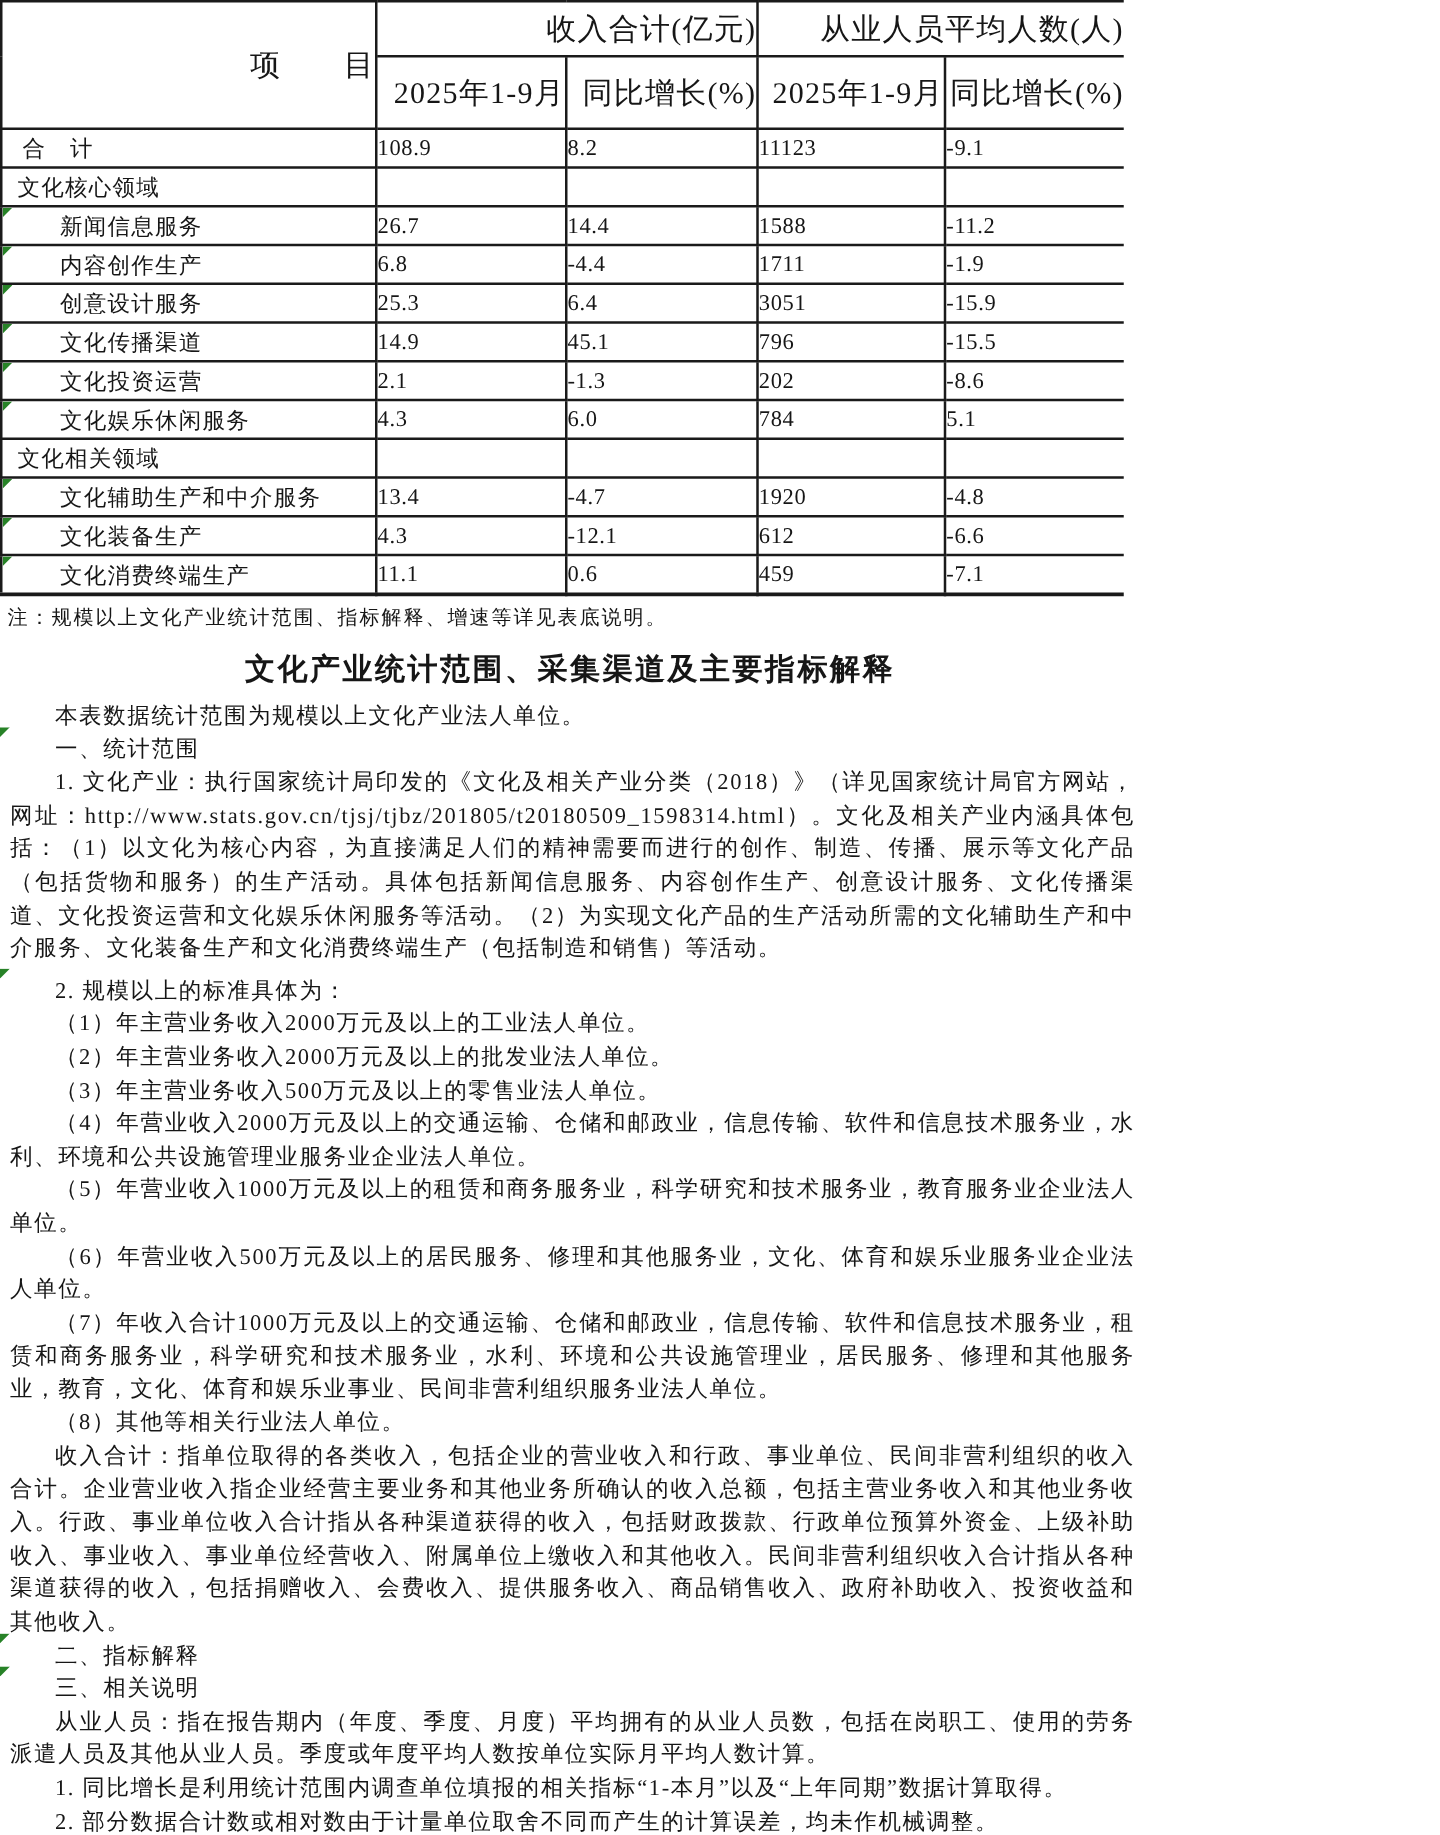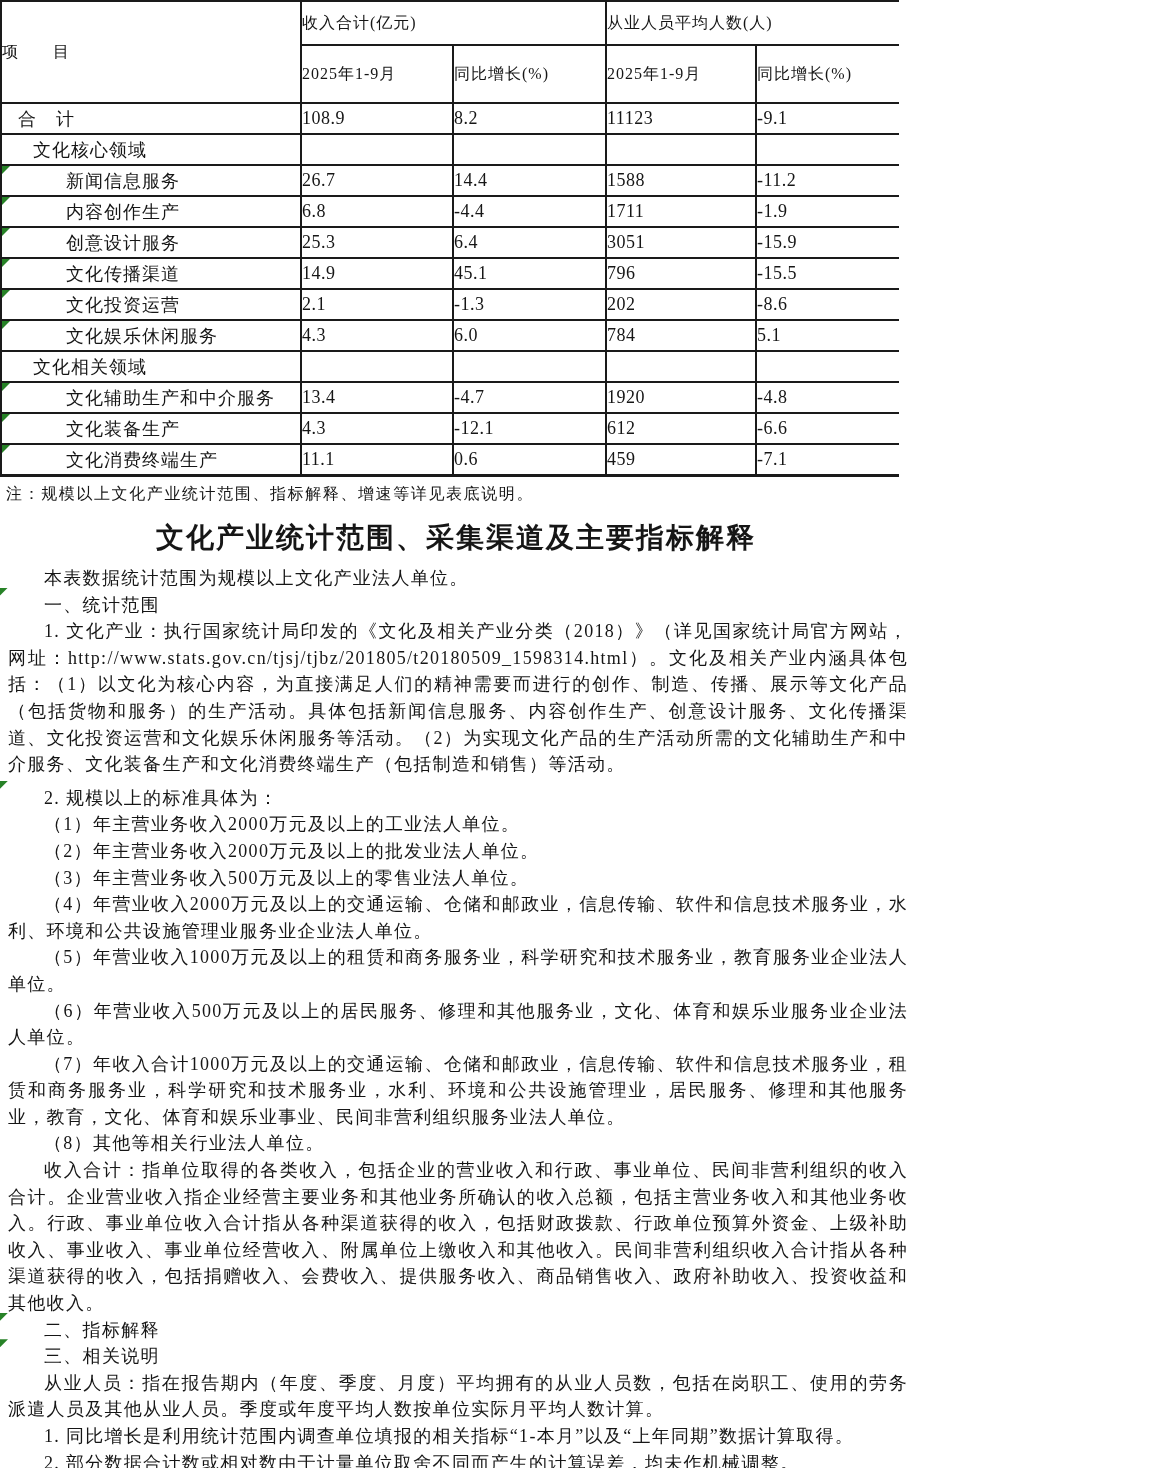--- a/index.html
+++ b/index.html
@@ -13,41 +13,41 @@
   table.stats{
     border-collapse:collapse;table-layout:fixed;width:898px;
     border-left:2px solid #1a1a1a;border-top:2px solid #1a1a1a;
     border-bottom:3px solid #1a1a1a;
   }
   table.stats th, table.stats td{
     border:2px solid #1a1a1a;font-weight:normal;padding:0;
     overflow:hidden;white-space:nowrap;
   }
   table.stats tr > *:last-child{border-right:none;}
-  table.stats thead th{text-align:left;vertical-align:middle;font-size:16px;letter-spacing:1px;}
+  table.stats thead th{text-align:right;vertical-align:middle;font-size:24px;letter-spacing:1px;}
   .hr1{height:44px;}
   .hr2{height:58px;}
   table.stats tbody td{height:29px;font-size:18px;vertical-align:middle;}
   td.lbl{position:relative;text-align:left;letter-spacing:1px;}
   td.lbl.ind0{padding-left:16px;}
-  td.lbl.ind1{padding-left:31px;}
-  td.lbl.ind2{padding-left:64px;}
+  td.lbl.ind1{padding-left:12px;}
+  td.lbl.ind2{padding-left:46px;}
   td.num{text-align:left;padding-right:18px;letter-spacing:0.5px;}
   .corner-flag{
     position:absolute;top:0;left:0;width:8px;height:8px;
     background:#278227;clip-path:polygon(0 0,100% 0,0 100%);
   }
 
   
   .note{margin:7px 0 0 6px;font-size:16px;letter-spacing:1.6px;}
 
   
   .doc-title{
     width:912px;margin:14px 0 8px 0;text-align:center;
-    font-size:28px;font-weight:600;letter-spacing:2px;
+    font-size:24px;font-weight:600;letter-spacing:2px;
   }
   .doc{width:900px;margin-left:8px;}
   .para{
     position:relative;margin:0;font-size:18px;line-height:26.6px;
     letter-spacing:1.3px;text-align:justify;text-indent:36px;word-break:break-all;
   }
   .para.gap{margin-top:7px;}
   .margin-flag{
     position:absolute;left:-8px;top:-4px;width:8px;height:8px;
     background:#278227;clip-path:polygon(0 0,100% 0,0 100%);

